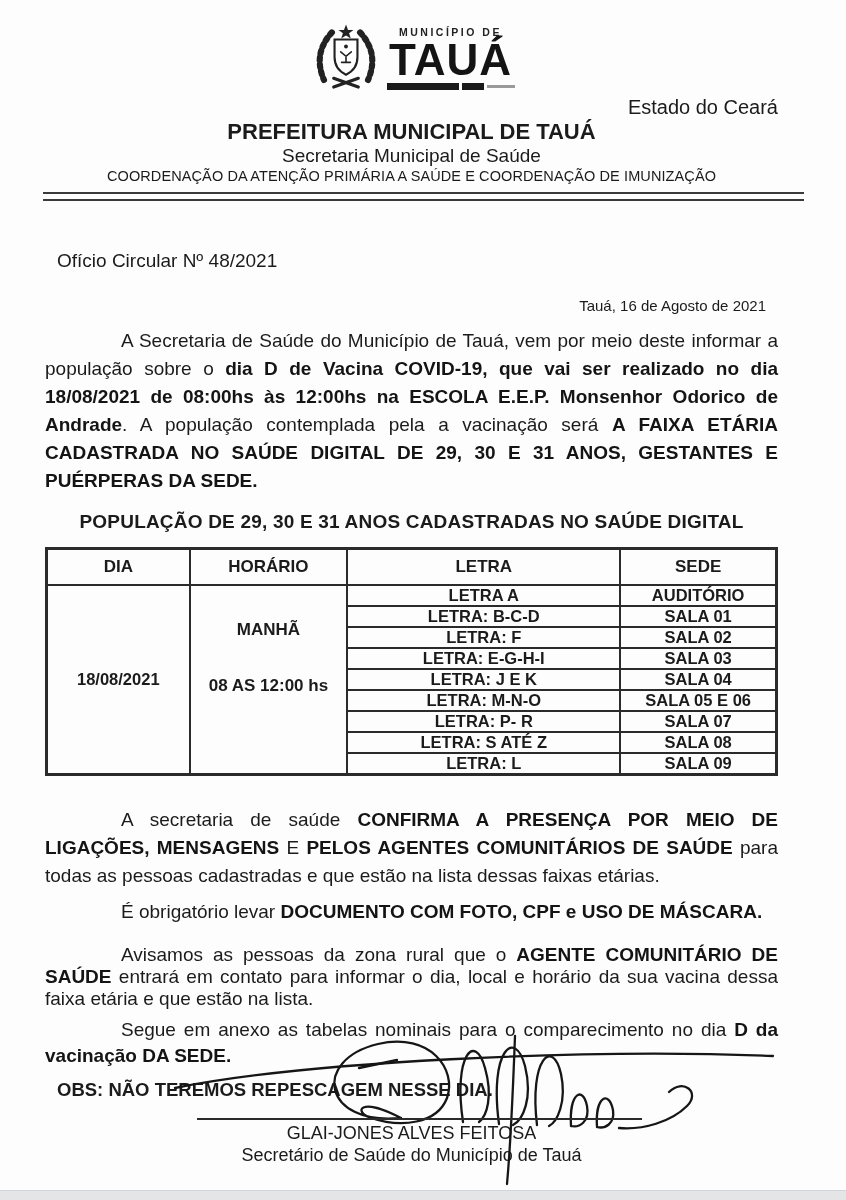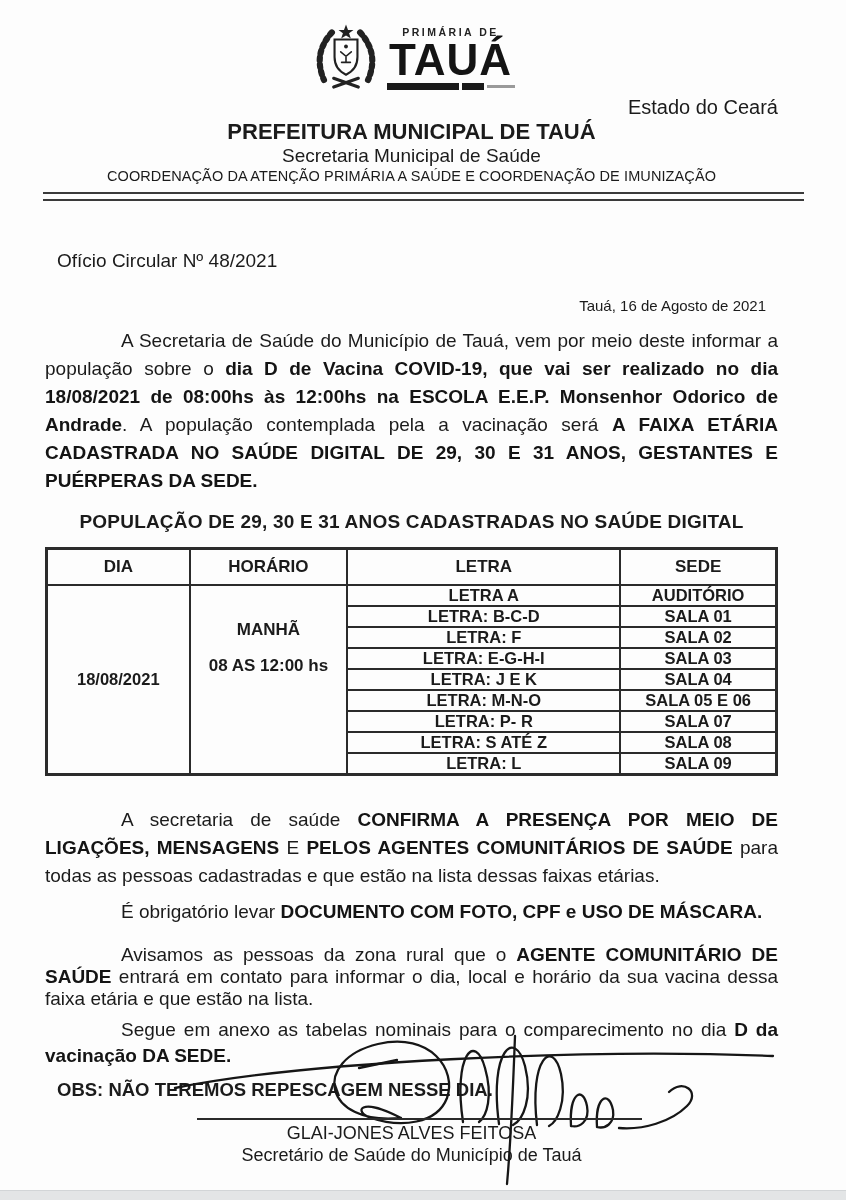--- a/index.html
+++ b/index.html
@@ -61,21 +61,21 @@
   table.schedule th, table.schedule td {
     border: 2px solid #2b2b2b;
     text-align: center;
     padding: 0 2px;
   }
   table.schedule th { font-size: 17px; height: 36px; font-weight: bold; }
   table.schedule td { font-size: 16.5px; font-weight: bold; height: 20px; }
   td.cell-tall { height: 58px; }
   td.cell-dia { vertical-align: middle; font-size: 17px; }
   td.cell-horario { vertical-align: top; }
-  .horario-inner { display: flex; flex-direction: column; align-items: center; padding-top: 34px; gap: 16px; font-size: 17px; }
+  .horario-inner { display: flex; flex-direction: column; align-items: center; padding-top: 34px; gap: 36px; font-size: 17px; }
 
   
   .sig-block { margin-top: 14px; position: relative; text-align: center; }
   .sig-line { width: 445px; margin: 0 auto; border-top: 2.5px solid #2b2b2b; transform: translateX(8px); }
   .sig-name { margin-top: 3px; font-size: 18px; line-height: 21px; }
   .sig-role { font-size: 18px; line-height: 22px; }
   .sig-scrawl { position: absolute; left: 118px; top: -92px; pointer-events: none; }
 
   .scan-edge { position: absolute; left: 0; right: 0; bottom: 0; height: 10px; background: #e3e5e6; border-top: 1px solid #d2d5d7; }
 </style>
@@ -95,21 +95,21 @@
 
         <path d="M42,1 L44.3,7.2 L50.5,7.2 L45.5,11 L47.5,17 L42,13.4 L36.5,17 L38.5,11 L33.5,7.2 L39.7,7.2 Z" fill="#222"></path>
 
         <path d="M29,18 L55,18 L55,38 Q55,52 42,58 Q29,52 29,38 Z" stroke="#222" stroke-width="2.4" fill="#fff"></path>
 
         <path d="M36,32 L42,37 L48,32 M42,37 L42,44 M37,44 L47,44" stroke="#222" stroke-width="1.8" fill="none" stroke-linecap="round"></path>
         <circle cx="42" cy="26" r="2.2" fill="#222"></circle>
       </svg>
     </span>
     <span class="logo-text">
-      <span class="logo-muni">PRIMÁRIA DE</span>
+      <span class="logo-muni">MUNICÍPIO DE</span>
       <span class="logo-tau">TAUÁ</span>
       <span class="logo-bar">
         <span class="seg1"></span>
           <span class="seg2"></span>
           <span class="seg3"></span>
       </span>
     </span>
   </div>
 
   <div class="hdr">

